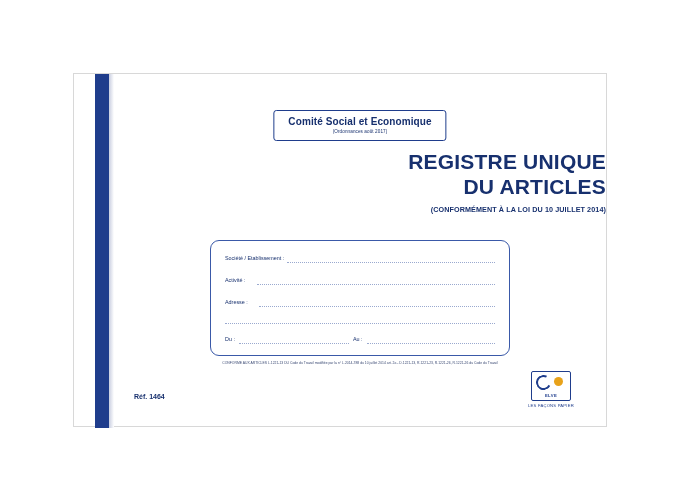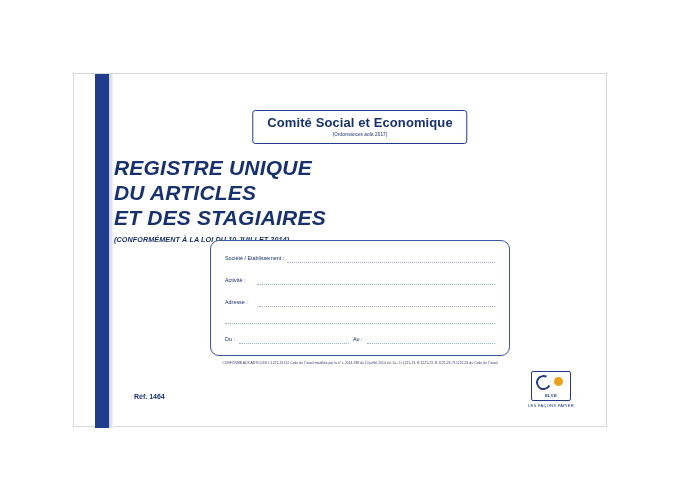--- a/index.html
+++ b/index.html
@@ -67,42 +67,41 @@
     transform: translateX(-50%);
     top: 36px;
     border: 1.4px solid #1f3d8c;
     border-radius: 3px;
     padding: 5px 14px 6px 14px;
     text-align: center;
     background: #ffffff;
   }
   #cse-title {
     color: #17306e;
-    font-size: 13px;
+    font-size: 10px;
     font-weight: bold;
     letter-spacing: 0.1px;
     line-height: 1.1;
     white-space: nowrap;
   }
   #cse-sub {
     color: #17306e;
     font-size: 4.6px;
     margin-top: 2px;
     letter-spacing: 0.1px;
     white-space: nowrap;
   }
 
   
   #title-block {
     position: absolute;
     left: 0;
     right: 0;
-    top: 82px;
-    text-align: left;
-    font-style: italic;
+    top: 76px;
+    text-align: right;
   }
   .title-line {
     color: #17306e;
     font-weight: bold;
     font-size: 21px;
     line-height: 1.18;
     letter-spacing: 0.2px;
   }
   #title-sub {
     color: #17306e;
@@ -244,21 +243,20 @@
     <div id="cover">
 
       <div id="cse-box">
         <div id="cse-title">Comité Social et Economique</div>
         <div id="cse-sub">(Ordonnances août 2017)</div>
       </div>
 
       <div id="title-block">
         <div class="title-line">REGISTRE UNIQUE</div>
         <div class="title-line">DU ARTICLES</div>
-        <div class="title-line">ET DES STAGIAIRES</div>
         <div id="title-sub">(CONFORMÉMENT À LA LOI DU 10 JUILLET 2014)</div>
       </div>
 
       <div id="form-panel">
 
         <div class="field-row" style="top:14px;">
           <span class="field-label">Société / Etablissement :</span>
           <span class="field-rule" style="left:62px; right:0;"></span>
         </div>
 

